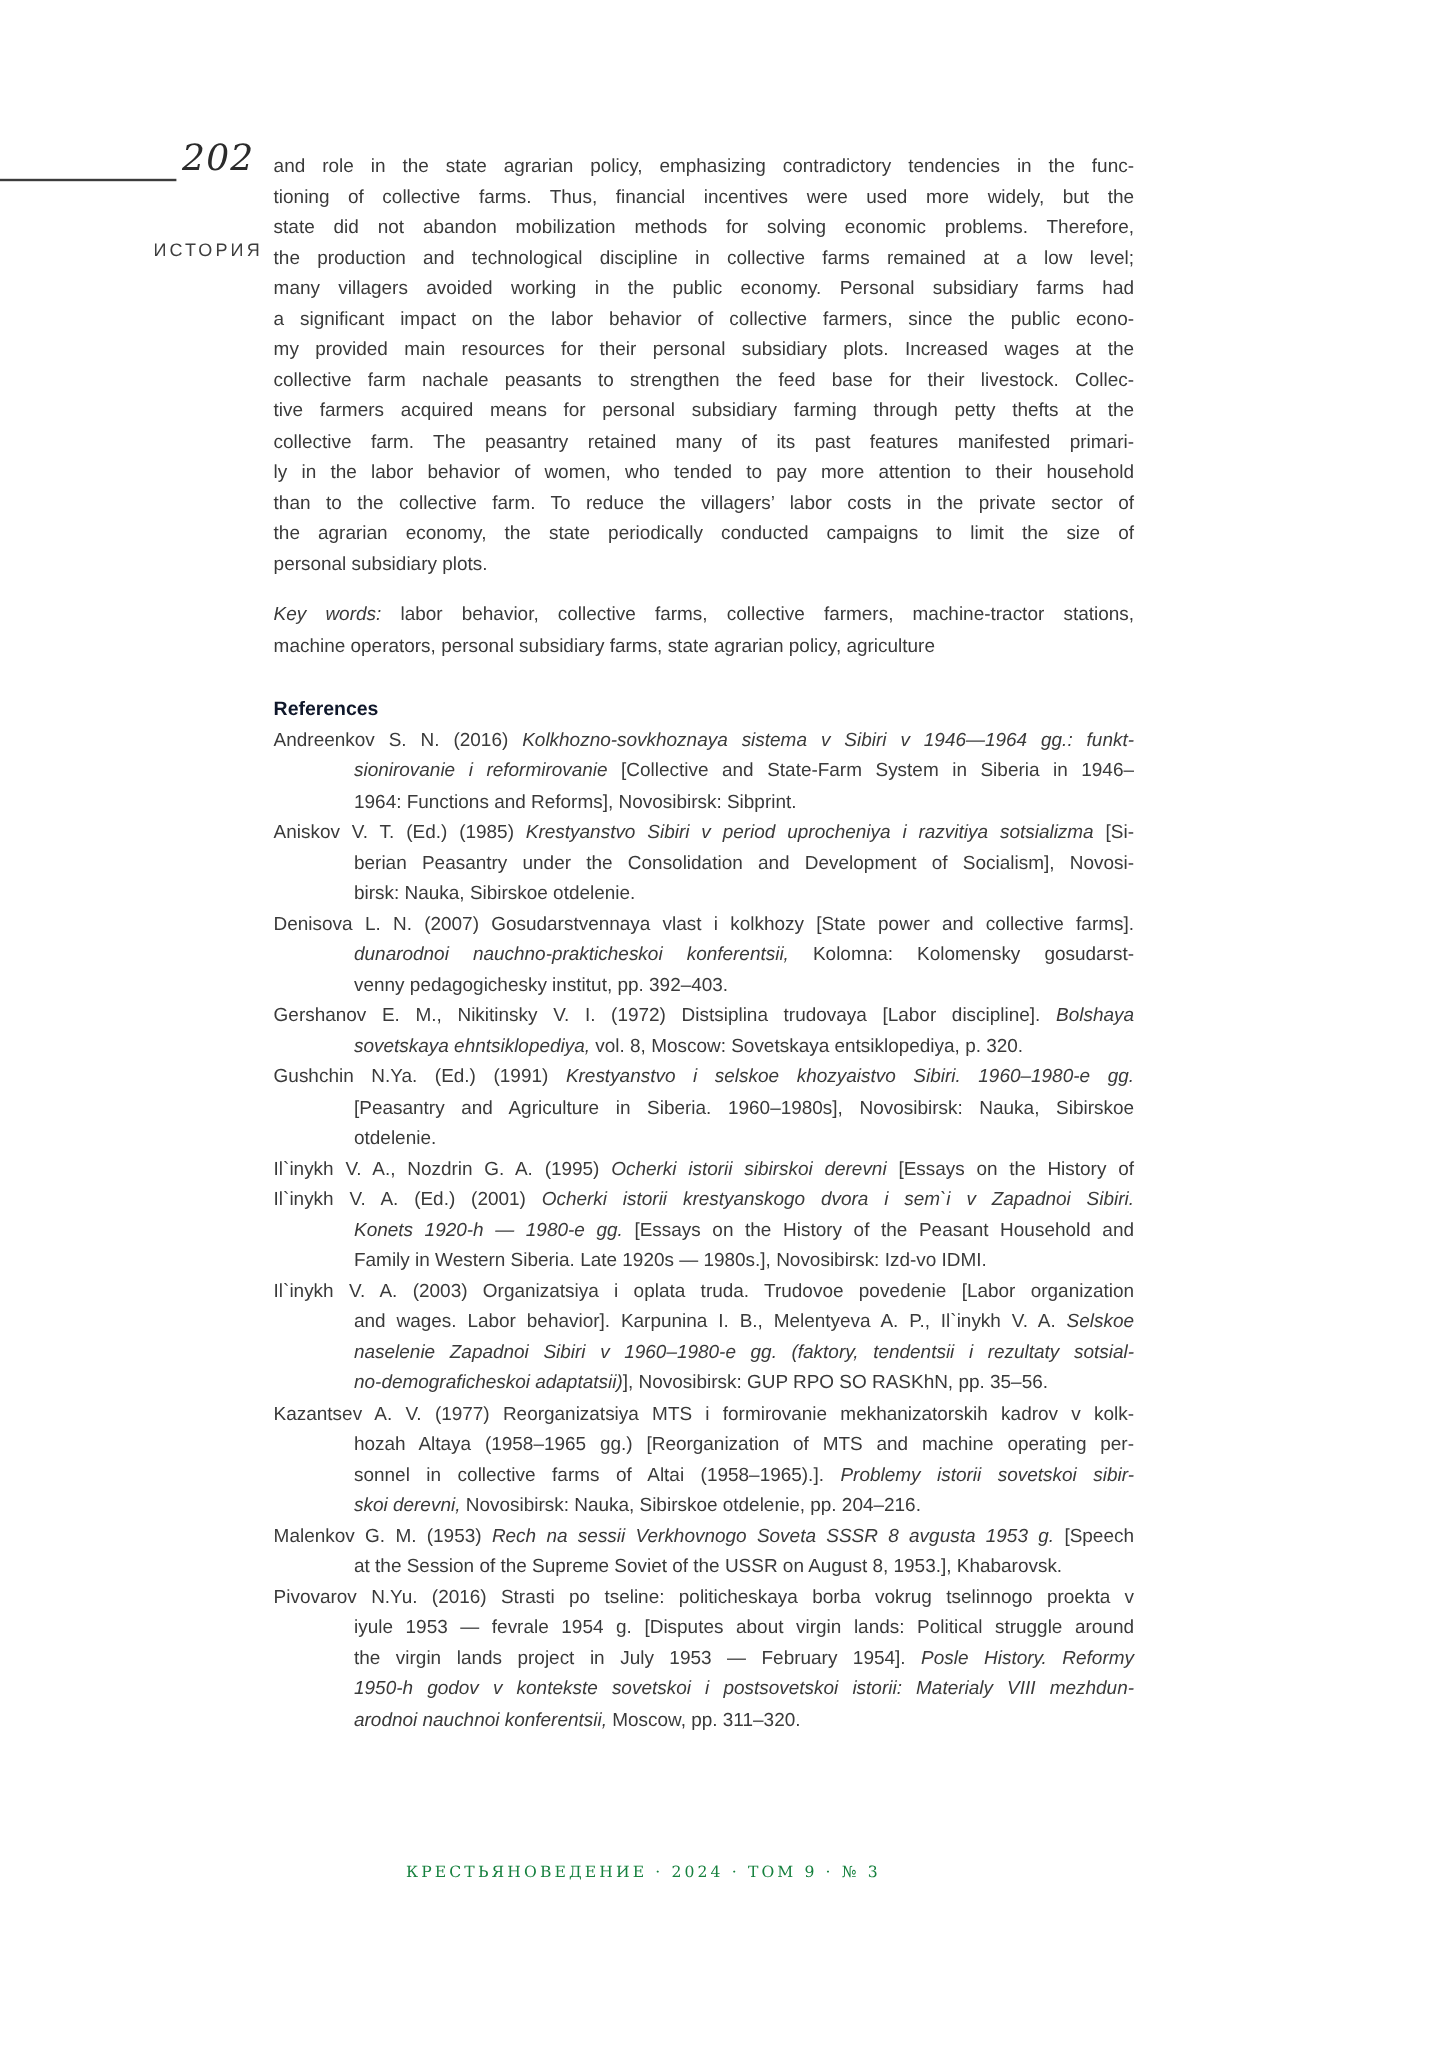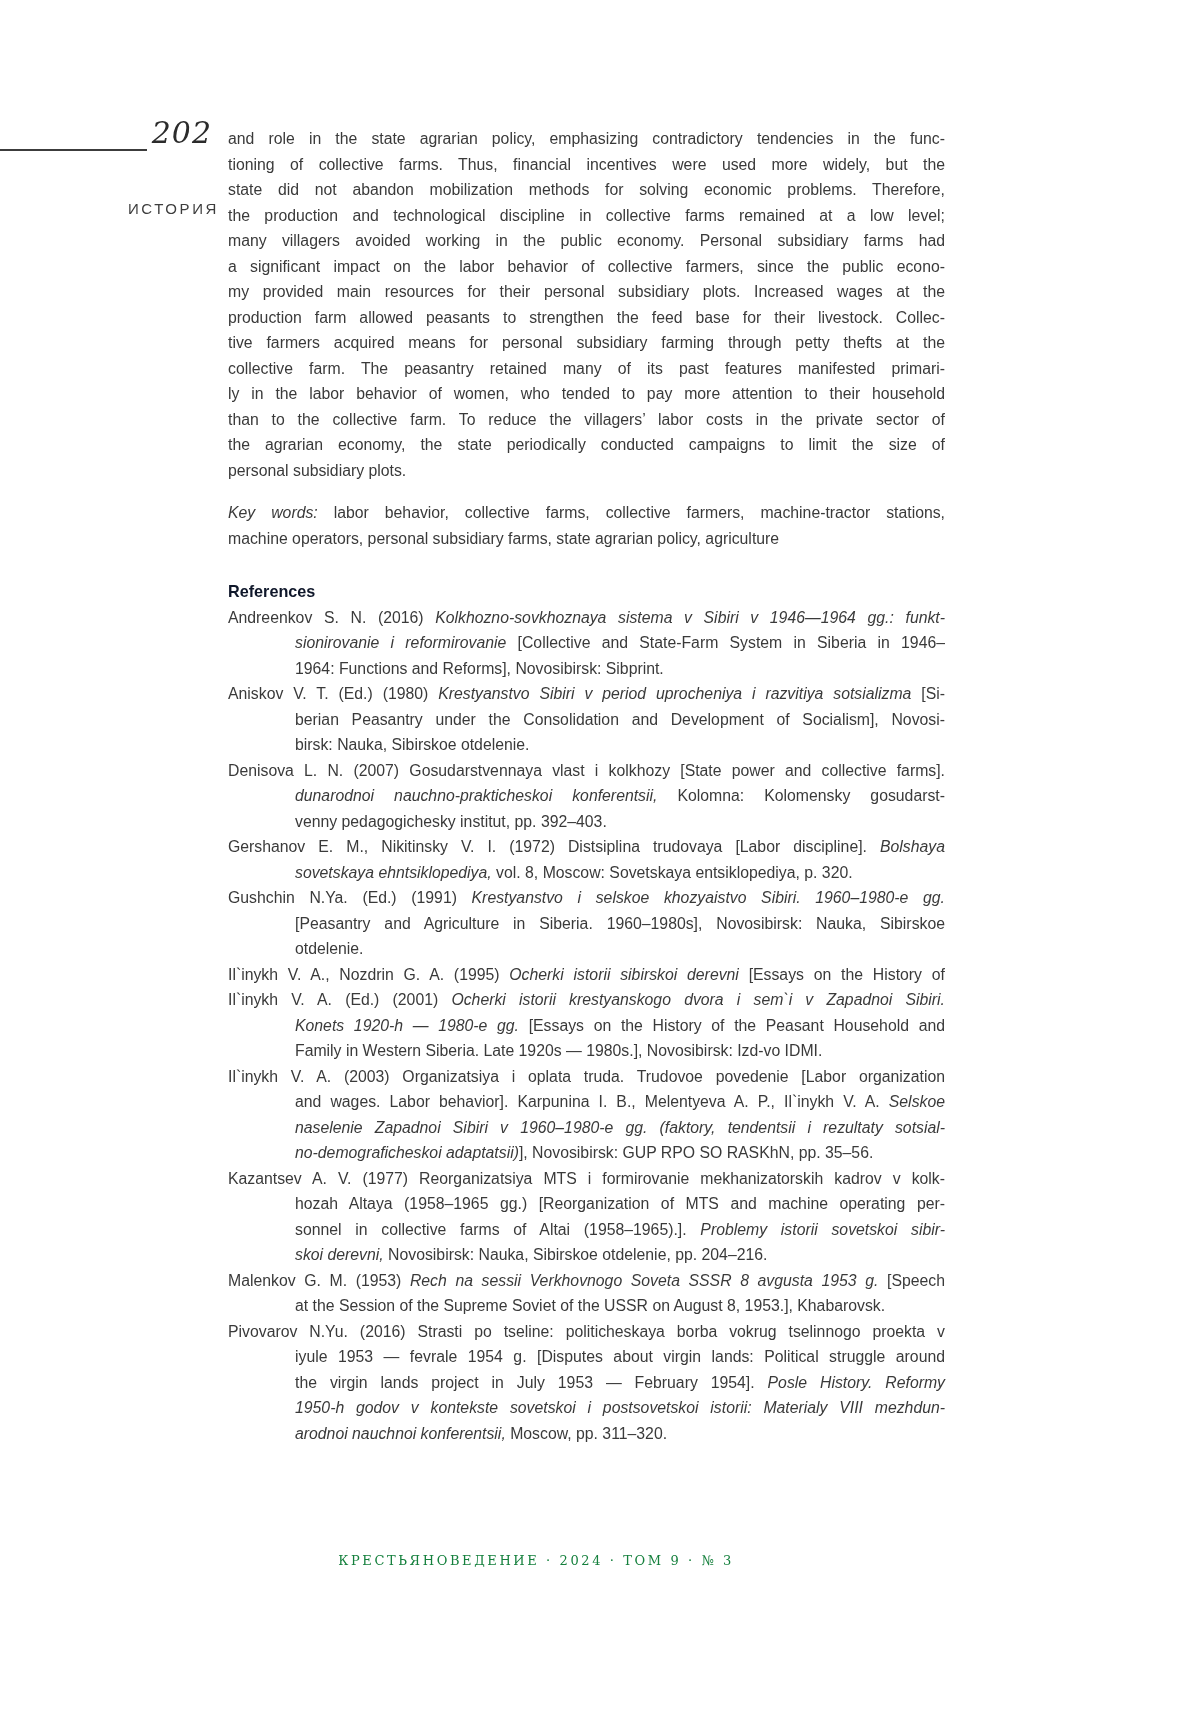--- a/index.html
+++ b/index.html
@@ -67,41 +67,41 @@
 
   <main>
     <div id="abstract">
         <div class="jl"><span>and role in the state agrarian policy, emphasizing contradictory tendencies in the func-</span></div>
         <div class="jl"><span>tioning of collective farms. Thus, financial incentives were used more widely, but the</span></div>
         <div class="jl"><span>state did not abandon mobilization methods for solving economic problems. Therefore,</span></div>
         <div class="jl"><span>the production and technological discipline in collective farms remained at a low level;</span></div>
         <div class="jl"><span>many villagers avoided working in the public economy. Personal subsidiary farms had</span></div>
         <div class="jl"><span>a significant impact on the labor behavior of collective farmers, since the public econo-</span></div>
         <div class="jl"><span>my provided main resources for their personal subsidiary plots. Increased wages at the</span></div>
-        <div class="jl"><span>production farm allowed peasants to strengthen the feed base for their livestock. Collec-</span></div>
+        <div class="jl"><span>collective farm nachale peasants to strengthen the feed base for their livestock. Collec-</span></div>
         <div class="jl"><span>tive farmers acquired means for personal subsidiary farming through petty thefts at the</span></div>
         <div class="jl"><span>collective farm. The peasantry retained many of its past features manifested primari-</span></div>
         <div class="jl"><span>ly in the labor behavior of women, who tended to pay more attention to their household</span></div>
         <div class="jl"><span>than to the collective farm. To reduce the villagers’ labor costs in the private sector of</span></div>
         <div class="jl"><span>the agrarian economy, the state periodically conducted campaigns to limit the size of</span></div>
         <div class="jl end"><span>personal subsidiary plots.</span></div>
       </div>
     <div id="keywords">
         <div class="jl"><span class="it">Key words:</span><span> labor behavior, collective farms, collective farmers, machine-tractor stations,</span></div>
         <div class="jl end"><span>machine operators, personal subsidiary farms, state agrarian policy, agriculture</span></div>
       </div>
     <h2 id="ref-heading">References</h2>
     <div id="ref-list">
         <div>
           <div class="jl"><span>Andreenkov S. N. (2016) </span><span class="it">Kolkhozno-sovkhoznaya sistema v Sibiri v 1946—1964 gg.: funkt-</span></div>
           <div class="jl ind"><span class="it">sionirovanie i reformirovanie</span><span> [Collective and State-Farm System in Siberia in 1946–</span></div>
           <div class="jl end ind"><span>1964: Functions and Reforms], Novosibirsk: Sibprint.</span></div>
         </div>
         <div>
-          <div class="jl"><span>Aniskov V. T. (Ed.) (1980) </span><span class="it">Krestyanstvo Sibiri v period uprocheniya i razvitiya sotsializma</span><span> [Si-</span></div>
+          <div class="jl"><span>Aniskov V. T. (Ed.) (1985) </span><span class="it">Krestyanstvo Sibiri v period uprocheniya i razvitiya sotsializma</span><span> [Si-</span></div>
           <div class="jl ind"><span>berian Peasantry under the Consolidation and Development of Socialism], Novosi-</span></div>
           <div class="jl end ind"><span>birsk: Nauka, Sibirskoe otdelenie.</span></div>
         </div>
         <div>
           <div class="jl"><span>Denisova L. N. (2007) Gosudarstvennaya vlast i kolkhozy [State power and collective farms].</span></div>
           <div class="jl ind"><span class="it">dunarodnoi nauchno-prakticheskoi konferentsii,</span><span> Kolomna: Kolomensky gosudarst-</span></div>
           <div class="jl end ind"><span>venny pedagogichesky institut, pp. 392–403.</span></div>
         </div>
         <div>
           <div class="jl"><span>Gershanov E. M., Nikitinsky V. I. (1972) Distsiplina trudovaya [Labor discipline]. </span><span class="it">Bolshaya</span></div>

